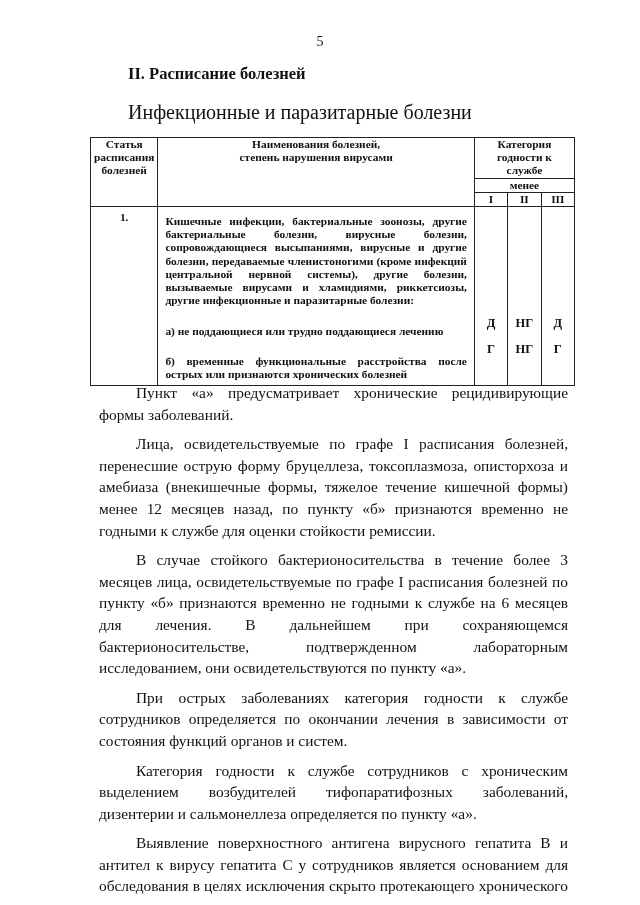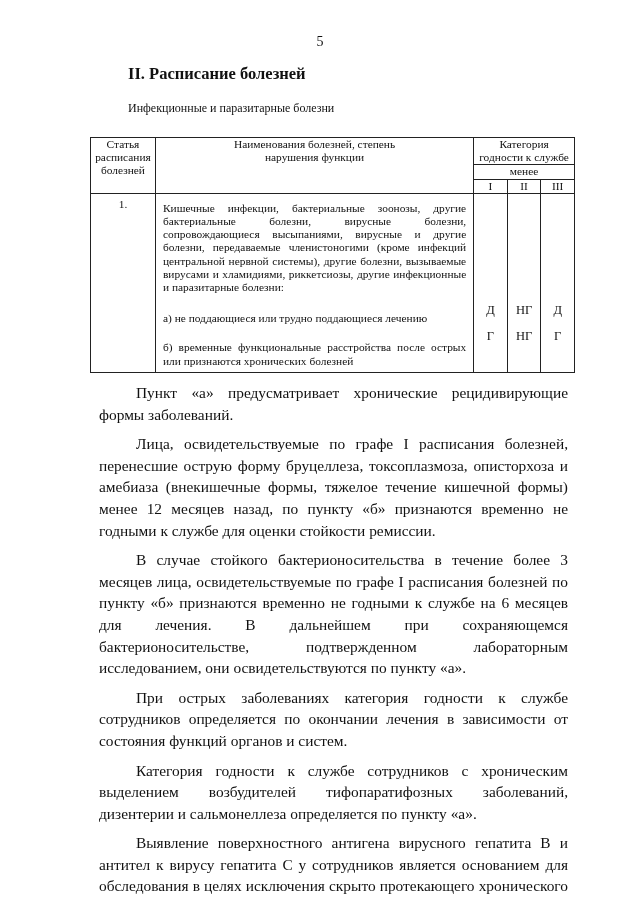--- a/index.html
+++ b/index.html
@@ -1,23 +1,23 @@
 <!DOCTYPE html>
 <html><head>
 <meta charset="utf-8">
 <style>
   html, body { margin: 0; padding: 0; background: #ffffff; }
   body { width: 640px; height: 905px; position: relative; overflow: hidden;
          font-family: "Liberation Serif", "DejaVu Serif", serif; color: #111; }
   .page-num { position: absolute; top: 34px; left: 0; width: 640px; text-align: center; font-size: 14px; }
   .section-title { position: absolute; top: 64px; left: 128px; font-size: 16.5px; font-weight: bold; text-align: right; }
-  .subsection-title { position: absolute; top: 101px; left: 128px; font-size: 12px; }
+  .subsection-title { position: absolute; top: 101px; left: 128px; font-size: 20px; }
   table.schedule { position: absolute; top: 137px; left: 90px; width: 485px; border-collapse: collapse;
                    font-size: 11.4px; line-height: 13.2px; }
-  table.schedule td, table.schedule th { border: 1.2px solid #222; padding: 0 3px; vertical-align: top; font-weight: normal; }
+  table.schedule td, table.schedule th { border: 1.2px solid #222; padding: 0 3px; vertical-align: top; font-weight: bold; }
   .c1 { width: 58px; text-align: center; }
   .c2 { width: 314px; }
   .cg { width: 27px; text-align: center; }
   th.hdr { text-align: center; }
   .desc { text-align: justify; padding-top: 4px !important; }
   .desc p { margin: 4px; text-align: justify; }
   .desc .intro { padding-bottom: 14px; }
   .desc .sub-a { padding-bottom: 12px; }
   .grade { text-align: center; font-size: 12.5px; }
   .grade-stack { display: flex; flex-direction: column; align-items: center; padding-top: 110px; }
@@ -31,21 +31,21 @@
 
 <div class="page-num">5</div>
 <div class="section-title">II. Расписание болезней</div>
 <div class="subsection-title">Инфекционные и паразитарные болезни</div>
 
 <table class="schedule">
   <tbody>
       <tr>
     <th class="c1 hdr" rowspan="3">Статья расписания болезней</th>
     <th class="c2 hdr" rowspan="3">
-      <div style="padding:0 70px;">Наименования болезней, степень нарушения функции</div>
+      <div style="padding:0 70px;">Наименования болезней, степень нарушения вирусами</div>
     </th>
     <th class="hdr" colspan="3">Категория годности к службе</th>
   </tr>
   <tr>
     <th class="hdr" colspan="3">менее</th>
   </tr>
   <tr>
     <th class="cg hdr">I</th>
     <th class="cg hdr">II</th>
     <th class="cg hdr">III</th>

